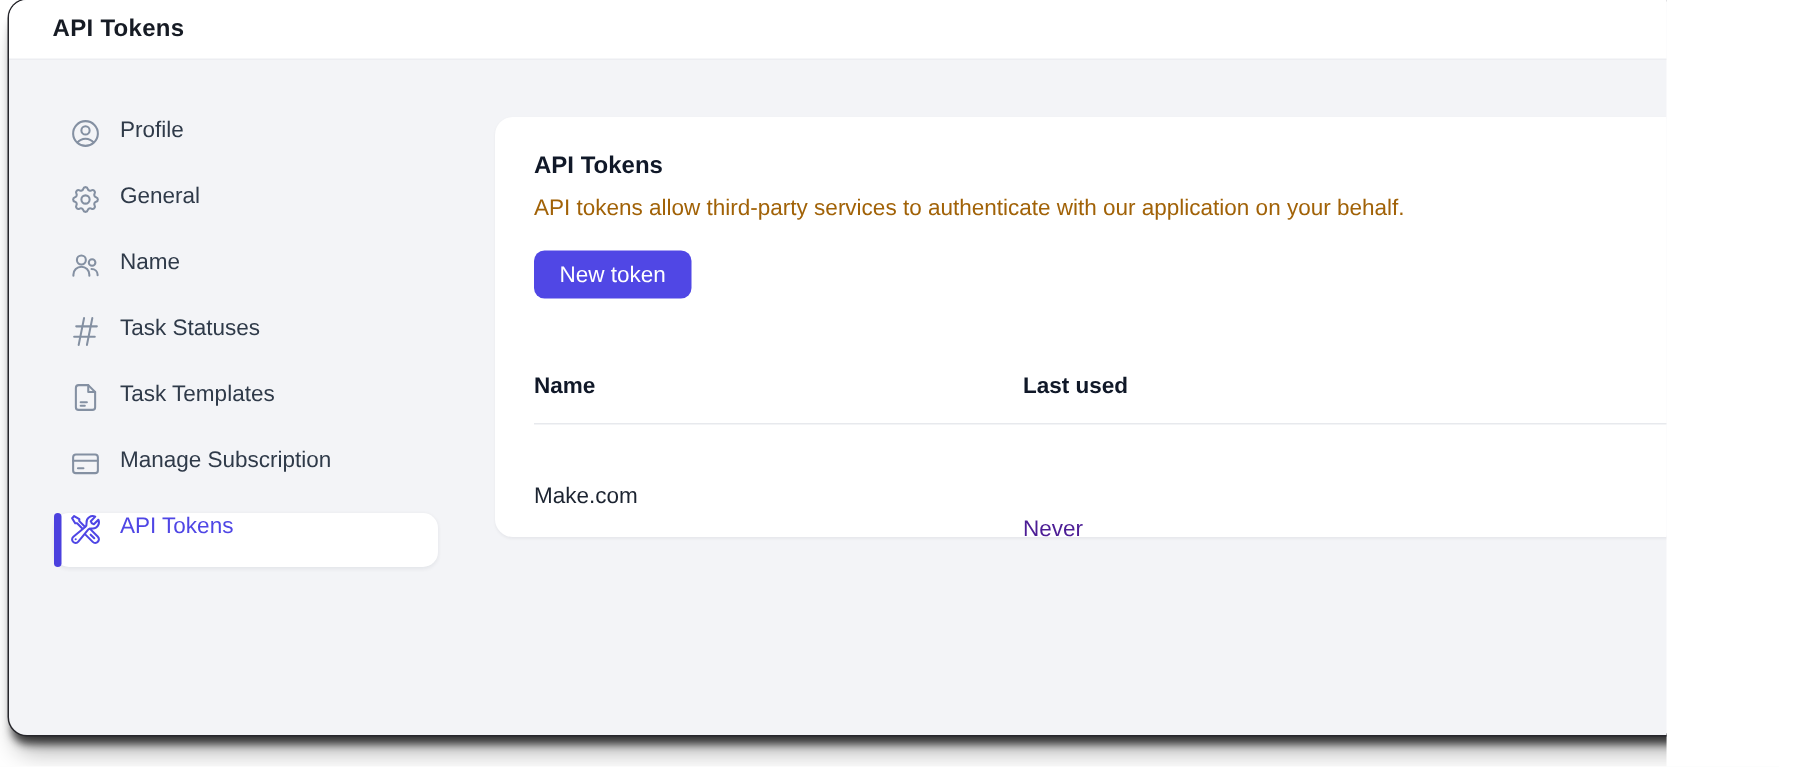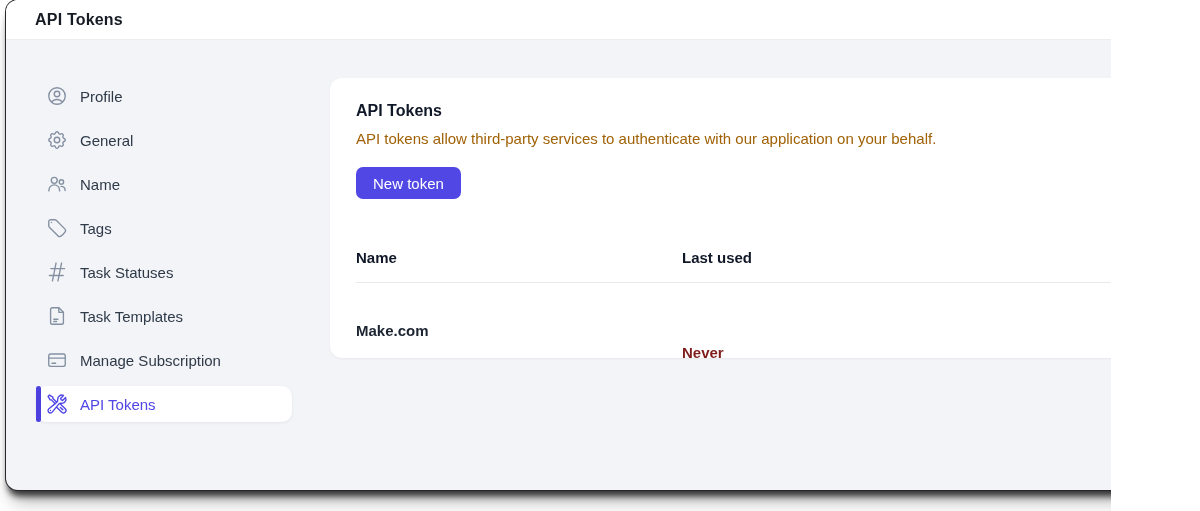--- a/index.html
+++ b/index.html
@@ -8,38 +8,38 @@
   .window{
     position:absolute;left:6px;top:0;width:1188px;height:490px;
     background:#f3f4f7;border-radius:12px;overflow:hidden;
     box-shadow:0 0 0 1px #26262b, 0 8px 6px -2px rgba(8,8,10,.75), 0 16px 18px -6px rgba(0,0,0,.35);
   }
   .topbar{height:40px;background:#fff;border-bottom:1px solid #ecedf1;display:flex;align-items:center;padding:0 29px;box-sizing:border-box;}
   .topbar h1{margin:0;font-size:16px;font-weight:700;color:#161b24;letter-spacing:.2px;}
   .body{display:flex;align-items:flex-start;padding:38px 16px 0 30px;}
   
   .sidebar{width:256px;flex:none;}
-  .side-item{height:36px;margin-bottom:8px;display:flex;align-items:center;gap:12px;padding:0 10px;border-radius:10px;cursor:pointer;position:relative;box-sizing:border-box;}
+  .side-item{height:36px;margin-bottom:8px;display:flex;align-items:flex-start;gap:12px;padding:0 10px;border-radius:10px;cursor:pointer;position:relative;box-sizing:border-box;}
   .side-item .icn{width:22px;height:22px;flex:none;color:#8490a2;display:flex;align-items:center;justify-content:center;}
   .side-item .icn svg{width:22px;height:22px;display:block;}
   .side-item .lbl{font-size:15px;color:#2f3a49;white-space:nowrap;}
   .side-item.active{background:#fff;box-shadow:0 1px 3px rgba(16,24,40,.07);}
   .side-item.active .lbl{color:#4f46e5;font-weight:500;}
   .side-item.active .icn{color:#4f46e5;}
   .side-item.active::before{content:"";position:absolute;left:0;top:0;bottom:0;width:5px;border-radius:6px;background:#4b40de;}
   
   .card{flex:1;margin-left:38px;background:#fff;border-radius:12px;padding:24px 26px;height:280px;box-sizing:border-box;box-shadow:0 1px 2px rgba(16,24,40,.05);}
   .card h2{margin:0;font-size:16px;font-weight:700;color:#101828;}
   .card .desc{margin:10px 0 0;font-size:15px;color:#a16207;}
   .btn-new{margin-top:20px;display:inline-block;background:#5047e5;color:#fff;border:none;border-radius:7px;height:32px;padding:0 17px;font-size:15px;font-weight:500;font-family:inherit;cursor:pointer;}
   .table{margin-top:50px;}
-  .thead,.trow{display:grid;grid-template-columns:326px 1fr 40px;align-items:center;font-weight:bold;}
+  .thead,.trow{display:grid;grid-template-columns:326px 1fr 40px;align-items:center;}
   .thead{font-size:15px;font-weight:700;color:#101828;padding-bottom:16px;border-bottom:1px solid #e7e9ed;}
   .trow{padding-top:17px;font-size:15px;color:#1c2431;}
-  .cell-muted{color:#7f1d1d;margin-top:44px;}
+  .cell-muted{color:#4c1d95;margin-top:44px;}
   .btn-trash{width:27px;height:27px;border-radius:8px;border:1px solid #f5c6c8;background:#fdf1f1;color:#dc3a41;display:flex;align-items:center;justify-content:center;justify-self:end;cursor:pointer;padding:0;}
   .btn-trash svg{width:15px;height:15px;display:block;}
 </style>
 </head>
 <body>
 
 <div class="stage">
   <div class="window">
 
     <header class="topbar">
@@ -74,29 +74,20 @@
             <svg viewBox="0 0 24 24" fill="none" stroke="currentColor" stroke-width="1.5" stroke-linecap="round" stroke-linejoin="round">
                 <circle cx="9" cy="8" r="3.25"></circle>
                 <path d="M3.2 19.5v-.8a5.8 5.8 0 0 1 11.6 0v.8"></path>
                 <circle cx="16.8" cy="9.8" r="2.4"></circle>
                 <path d="M16.4 14.6c2.5 0 4.4 1.8 4.4 4.2v.3"></path>
               </svg>
           </span>
           <span class="lbl">Name</span>
         </div>
 
-        <div class="side-item">
-          <span class="icn">
-            <svg viewBox="0 0 24 24" fill="none" stroke="currentColor" stroke-width="1.5" stroke-linecap="round" stroke-linejoin="round">
-                <path d="M9.568 3H5.25A2.25 2.25 0 0 0 3 5.25v4.318c0 .597.237 1.17.659 1.591l9.581 9.581c.699.699 1.78.872 2.607.33a18.095 18.095 0 0 0 5.223-5.223c.542-.827.369-1.908-.33-2.607L11.16 3.66A2.25 2.25 0 0 0 9.568 3Z"></path>
-                <path d="M6 6h.008v.008H6V6Z"></path>
-              </svg>
-          </span>
-          <span class="lbl">Tags</span>
-        </div>
 
         <div class="side-item">
           <span class="icn">
             <svg viewBox="0 0 24 24" fill="none" stroke="currentColor" stroke-width="1.5" stroke-linecap="round" stroke-linejoin="round">
                 <path d="M5.25 8.25h15m-16.5 7.5h15m-1.8-13.5-3.9 19.5m-2.1-19.5-3.9 19.5"></path>
               </svg>
           </span>
           <span class="lbl">Task Statuses</span>
         </div>
 

